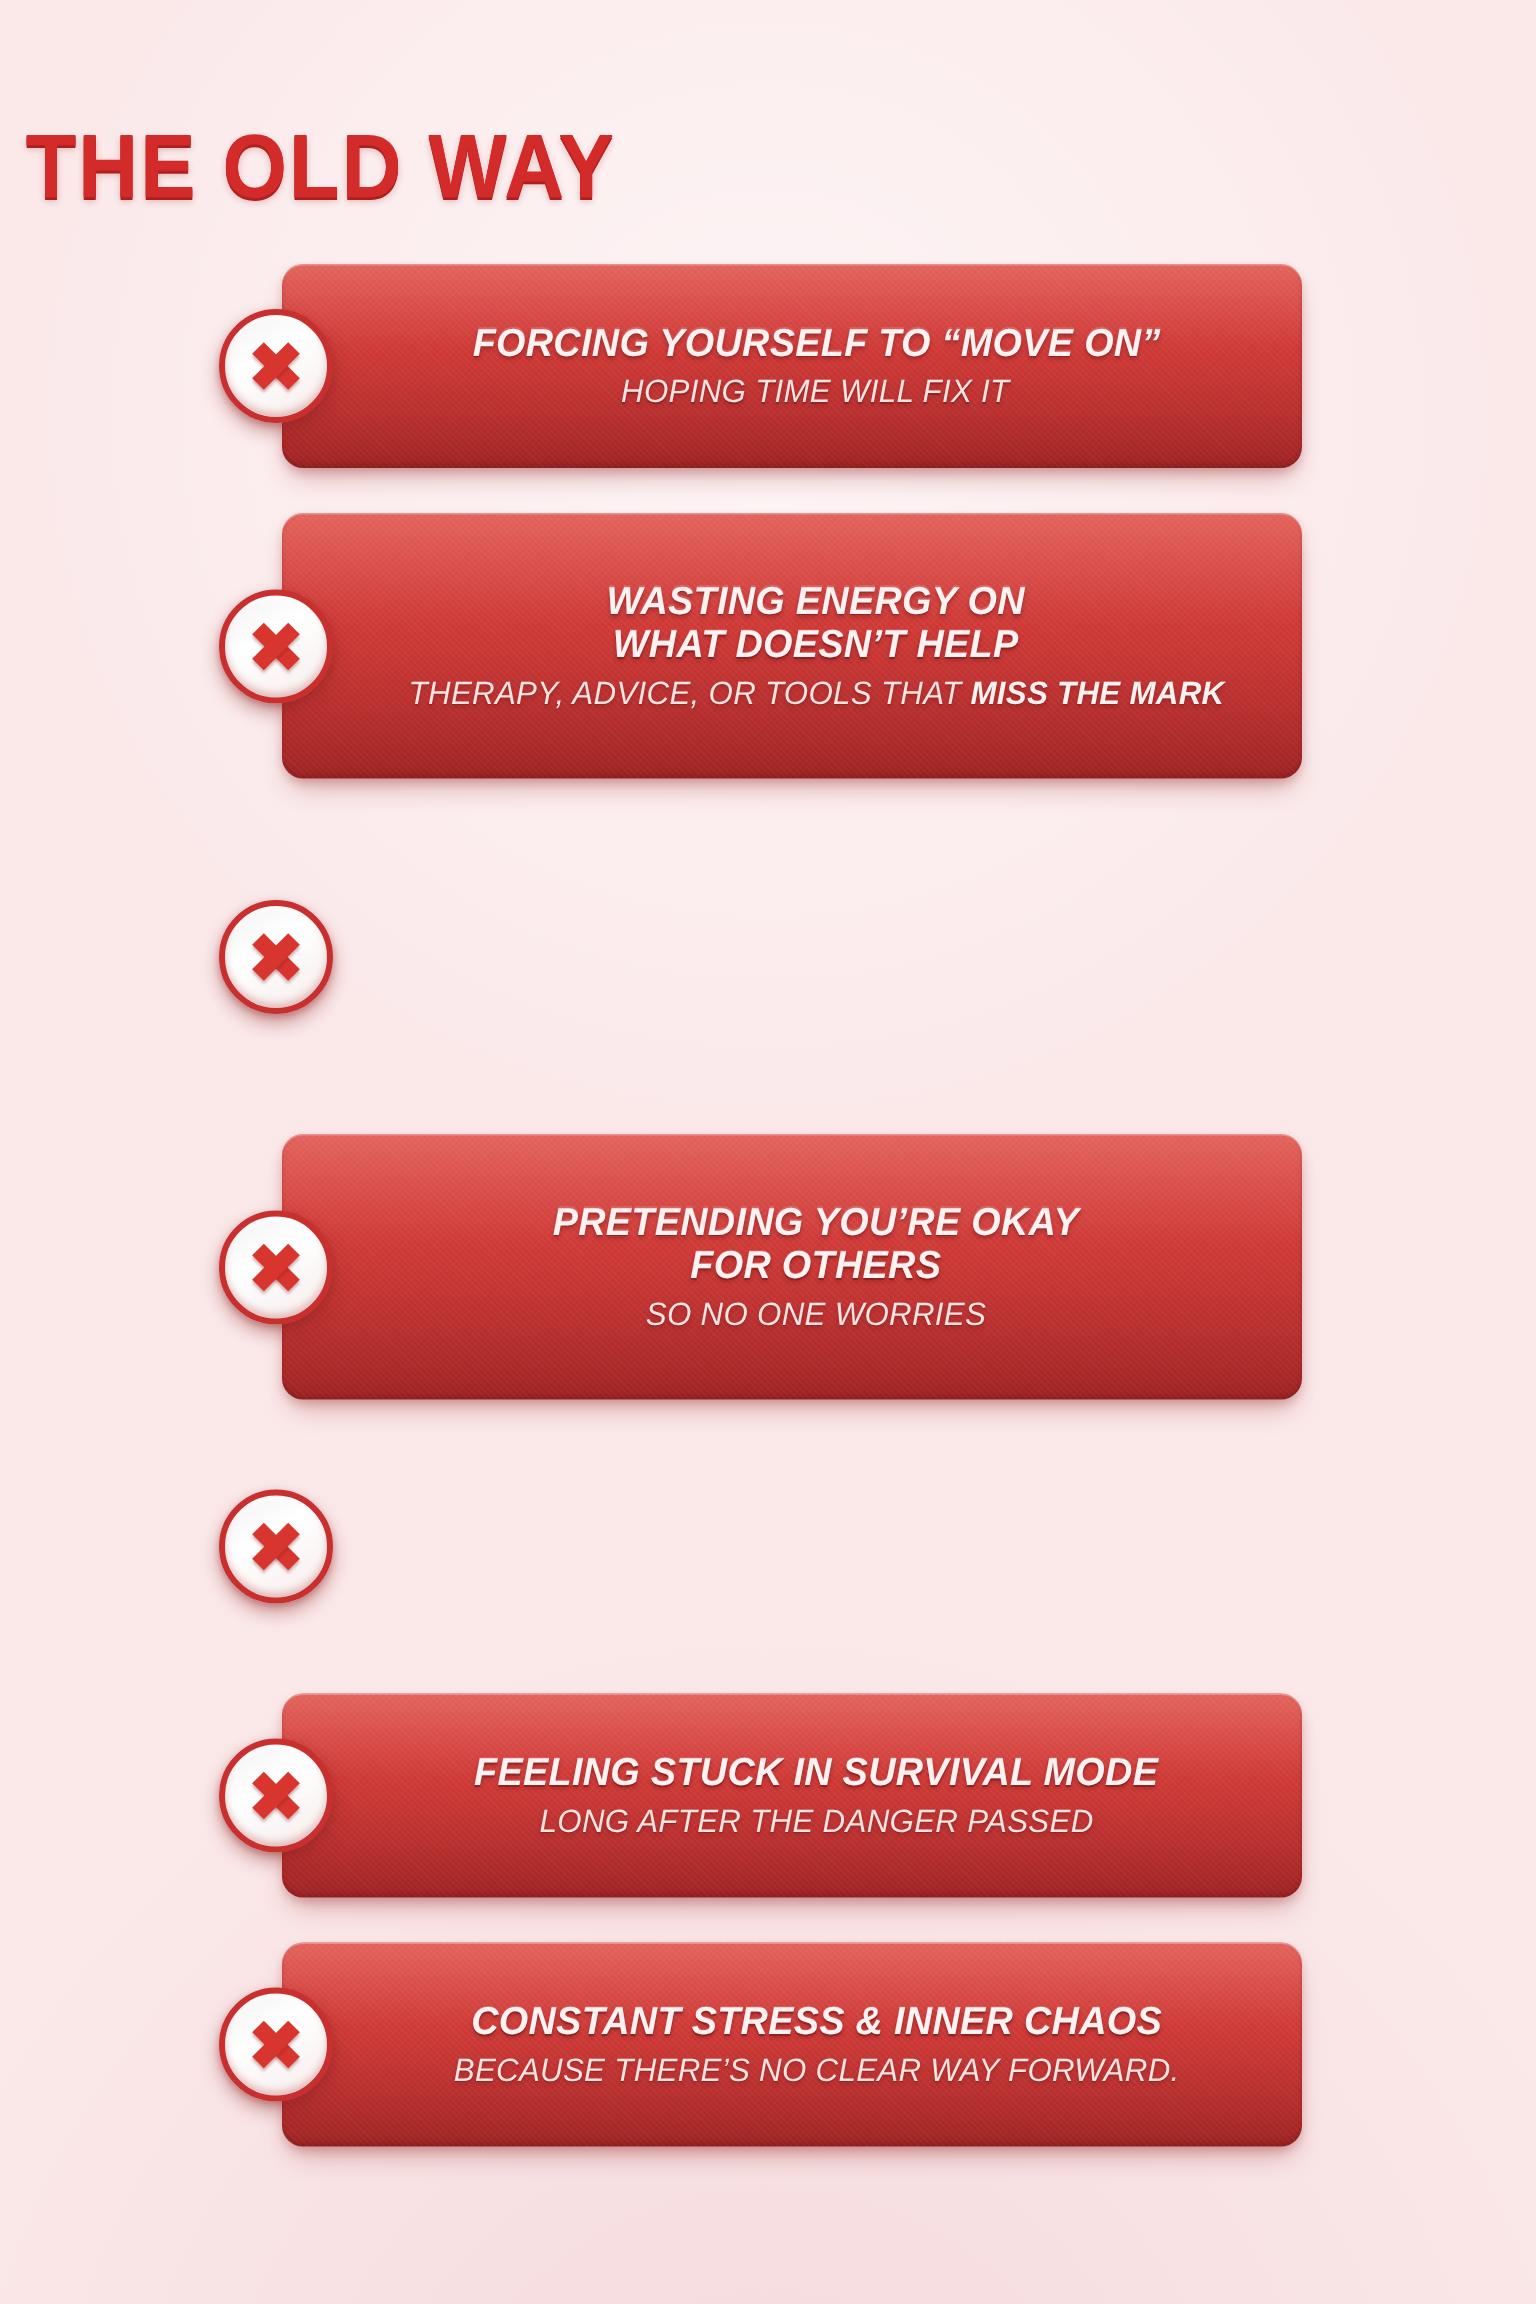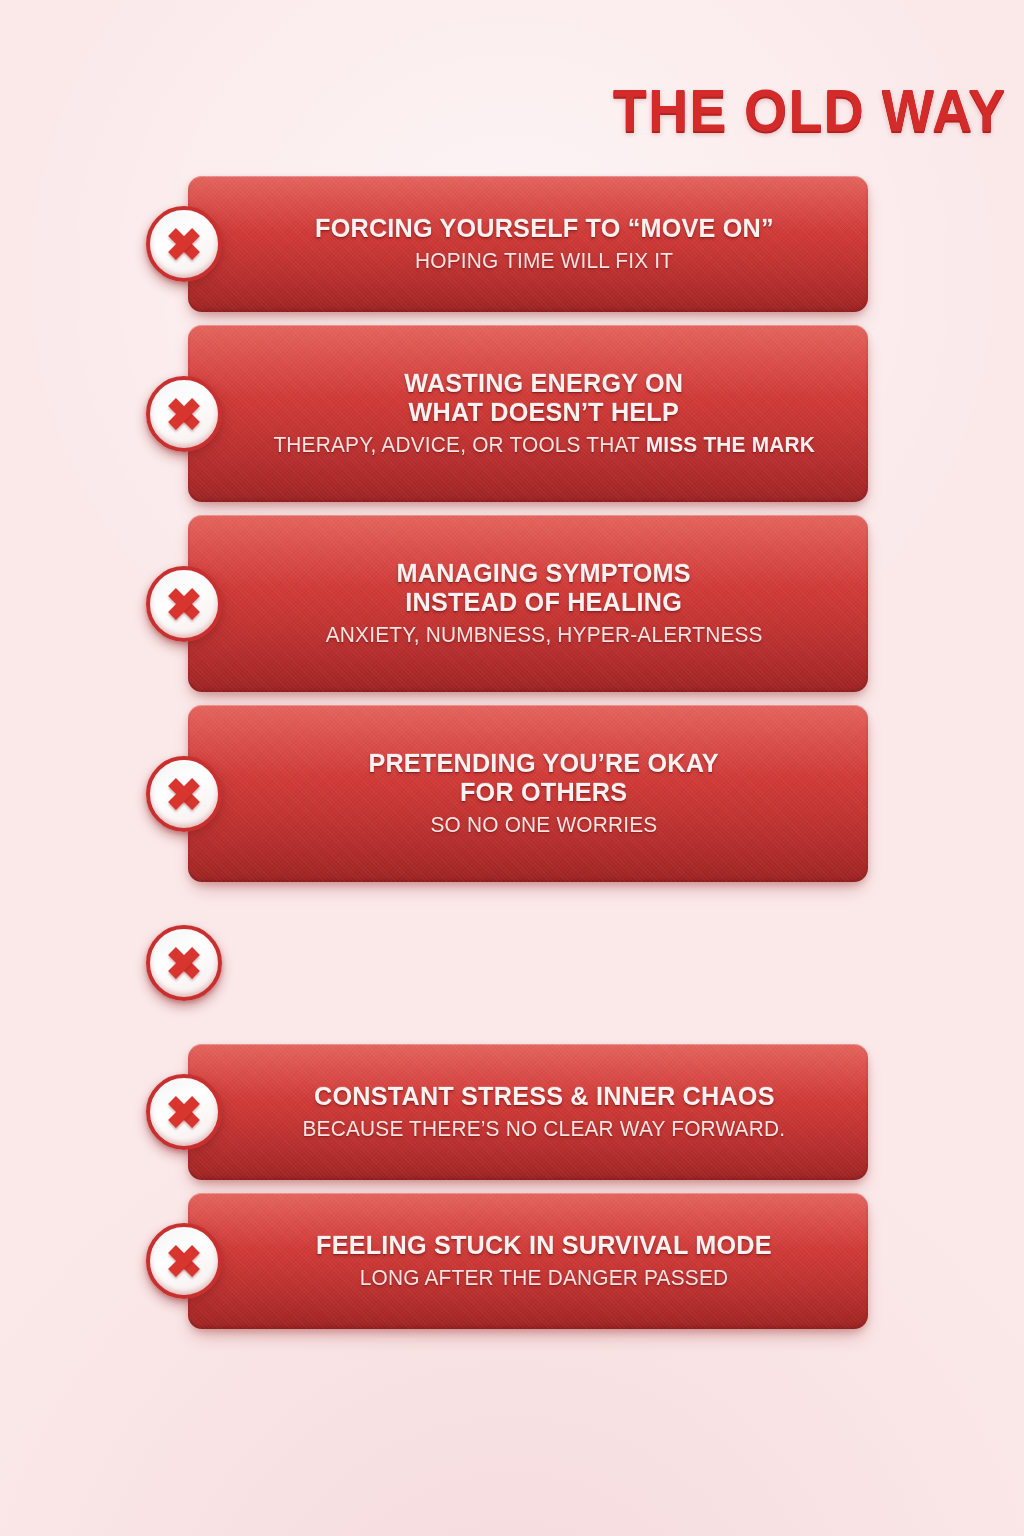--- a/index.html
+++ b/index.html
@@ -27,21 +27,21 @@
 
   .page {
     position:relative;
     width:1024px; height:1536px;
   }
 
   
   .title-wrap {
     position:absolute;
     top:76px; left:0; right:0;
-    text-align:right;
+    text-align:left;
   }
   .title {
     display:inline-block;
     font-size:60px;
     font-weight:bold;
     letter-spacing:1.5px;
     color:#d32a2a;
     transform:scaleX(.92);
     text-shadow:
       0 1px 0 #b92222,
@@ -52,22 +52,23 @@
 
   
   .cards {
     position:absolute;
     top:176px; left:0;
     width:1024px;
   }
 
   .card-row {
     position:relative;
-    margin-bottom:13px;
+    margin-bottom:30px;
     height:136px;
+    font-style:italic;
   }
   .card-row.tall   { height:177px; }
 
   
   .card {
     position:absolute;
     left:188px;
     width:680px;
     top:0; bottom:0;
     border-radius:14px;
@@ -217,29 +218,20 @@
         </div>
         <div class="badge">
           <div class="ring"></div>
           <svg viewBox="0 0 44 44">
             <line class="xstroke" x1="10" y1="10" x2="34" y2="34"></line>
             <line class="xstroke" x1="34" y1="10" x2="10" y2="34"></line>
           </svg>
         </div>
       </div>
       <div class="card-row tall">
-        <div class="card">
-          <div class="card-text">
-            <div class="c-title">
-              <span class="ln">MANAGING SYMPTOMS</span>
-              <span class="ln">INSTEAD OF HEALING</span>
-            </div>
-            <div class="c-sub"><span>ANXIETY, NUMBNESS, HYPER-ALERTNESS</span></div>
-          </div>
-        </div>
         <div class="badge">
           <div class="ring"></div>
           <svg viewBox="0 0 44 44">
             <line class="xstroke" x1="10" y1="10" x2="34" y2="34"></line>
             <line class="xstroke" x1="34" y1="10" x2="10" y2="34"></line>
           </svg>
         </div>
       </div>
       <div class="card-row tall">
         <div class="card">
@@ -265,45 +257,45 @@
           <svg viewBox="0 0 44 44">
             <line class="xstroke" x1="10" y1="10" x2="34" y2="34"></line>
             <line class="xstroke" x1="34" y1="10" x2="10" y2="34"></line>
           </svg>
         </div>
       </div>
       <div class="card-row">
         <div class="card">
           <div class="card-text">
             <div class="c-title">
+              <span class="ln">FEELING STUCK IN SURVIVAL MODE</span>
+            </div>
+            <div class="c-sub"><span>LONG AFTER THE DANGER PASSED</span></div>
+          </div>
+        </div>
+        <div class="badge">
+          <div class="ring"></div>
+          <svg viewBox="0 0 44 44">
+            <line class="xstroke" x1="10" y1="10" x2="34" y2="34"></line>
+            <line class="xstroke" x1="34" y1="10" x2="10" y2="34"></line>
+          </svg>
+        </div>
+      </div>
+      <div class="card-row">
+        <div class="card">
+          <div class="card-text">
+            <div class="c-title">
               <span class="ln">CONSTANT STRESS &amp; INNER CHAOS</span>
             </div>
             <div class="c-sub"><span>BECAUSE THERE’S NO CLEAR WAY FORWARD.</span></div>
           </div>
         </div>
         <div class="badge">
           <div class="ring"></div>
           <svg viewBox="0 0 44 44">
             <line class="xstroke" x1="10" y1="10" x2="34" y2="34"></line>
             <line class="xstroke" x1="34" y1="10" x2="10" y2="34"></line>
           </svg>
         </div>
       </div>
-      <div class="card-row">
-        <div class="card">
-          <div class="card-text">
-            <div class="c-title">
-              <span class="ln">FEELING STUCK IN SURVIVAL MODE</span>
-            </div>
-            <div class="c-sub"><span>LONG AFTER THE DANGER PASSED</span></div>
-          </div>
-        </div>
-        <div class="badge">
-          <div class="ring"></div>
-          <svg viewBox="0 0 44 44">
-            <line class="xstroke" x1="10" y1="10" x2="34" y2="34"></line>
-            <line class="xstroke" x1="34" y1="10" x2="10" y2="34"></line>
-          </svg>
-        </div>
-      </div>
     </div>
 
 </div>
 
 </body></html>

